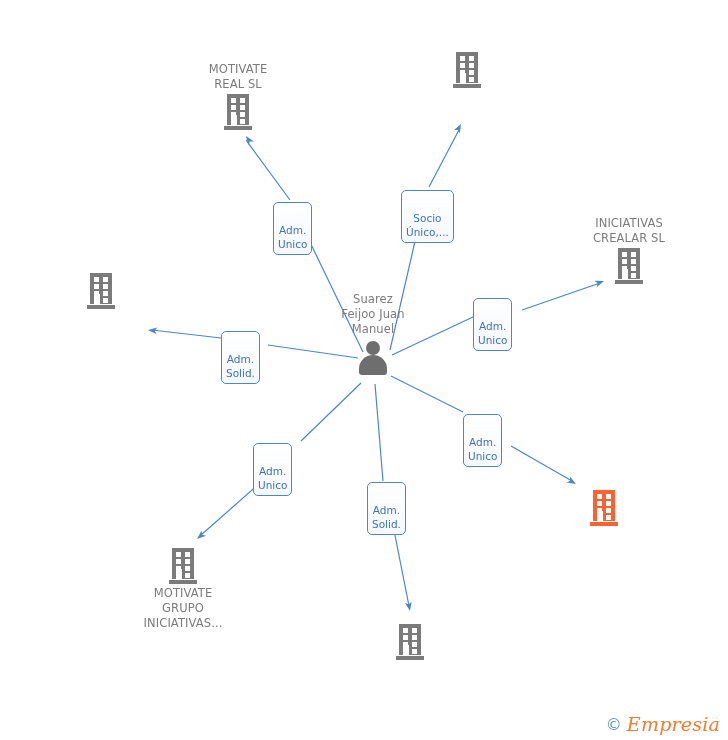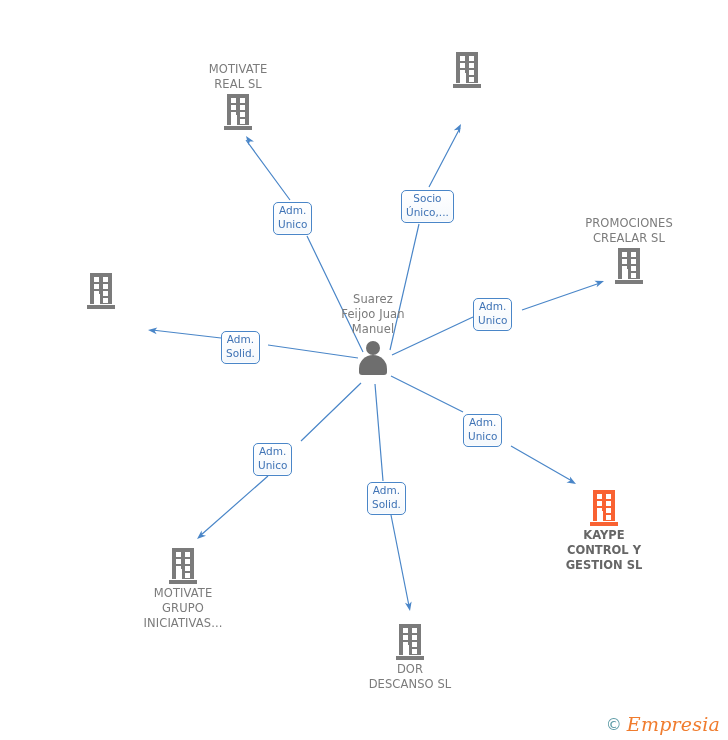--- a/index.html
+++ b/index.html
@@ -73,21 +73,21 @@
   .edge-label{
     position:absolute;
     box-sizing:border-box;
     border:1.4px solid #4a86c8;
     border-radius:5px;
     background:linear-gradient(#ffffff,#f4f8fc);
     color:#3f73b5;
     font-size:10.5px;
     line-height:14px;
     text-align:center;
-    padding:0 4px 3px 4px;
+    padding:20px 4px 3px 4px;
     white-space:pre-line;
     box-shadow:0 0 0 1px rgba(255,255,255,.6) inset;
   }
 
   
   #watermark{
     position:absolute;right:8px;bottom:6px;
     display:flex;align-items:center;gap:5px;
     user-select:none;
   }
@@ -154,21 +154,21 @@
             <i class="w" style="left: 7px; top: 11px;"></i>
             <i class="w" style="left: 16px; top: 11px;"></i>
             <i class="w" style="left: 7px; top: 18px;"></i>
             <i class="w" style="left: 16px; top: 18px;"></i>
             <i class="door" style="left: 7px; top: 21px;"></i>
             <i class="w" style="left: 16px; top: 25px;"></i>
           </div>
         </div>
       </div>
       <div class="node label-top" style="left: 629px; top: 216px;">
-        <div class="node-label">PROMOCIONES
+        <div class="node-label">INICIATIVAS
 CREALAR SL</div>
         <div class="icon-wrap">
           <div class="bld">
             <div class="body"></div>
             <div class="base"></div>
             <i class="w" style="left: 7px; top: 4px;"></i>
             <i class="w" style="left: 16px; top: 4px;"></i>
             <i class="w" style="left: 7px; top: 11px;"></i>
             <i class="w" style="left: 16px; top: 11px;"></i>
             <i class="w" style="left: 7px; top: 18px;"></i>
@@ -202,23 +202,20 @@
             <i class="w" style="left: 7px; top: 4px;"></i>
             <i class="w" style="left: 16px; top: 4px;"></i>
             <i class="w" style="left: 7px; top: 11px;"></i>
             <i class="w" style="left: 16px; top: 11px;"></i>
             <i class="w" style="left: 7px; top: 18px;"></i>
             <i class="w" style="left: 16px; top: 18px;"></i>
             <i class="door" style="left: 7px; top: 21px;"></i>
             <i class="w" style="left: 16px; top: 25px;"></i>
           </div>
         </div>
-        <div class="node-label">KAYPE
-CONTROL Y
-GESTION SL</div>
       </div>
       <div class="node label-bottom" style="left: 183px; top: 548px;">
         <div class="icon-wrap">
           <div class="bld">
             <div class="body"></div>
             <div class="base"></div>
             <i class="w" style="left: 7px; top: 4px;"></i>
             <i class="w" style="left: 16px; top: 4px;"></i>
             <i class="w" style="left: 7px; top: 11px;"></i>
             <i class="w" style="left: 16px; top: 11px;"></i>
@@ -240,22 +237,20 @@
             <i class="w" style="left: 7px; top: 4px;"></i>
             <i class="w" style="left: 16px; top: 4px;"></i>
             <i class="w" style="left: 7px; top: 11px;"></i>
             <i class="w" style="left: 16px; top: 11px;"></i>
             <i class="w" style="left: 7px; top: 18px;"></i>
             <i class="w" style="left: 16px; top: 18px;"></i>
             <i class="door" style="left: 7px; top: 21px;"></i>
             <i class="w" style="left: 16px; top: 25px;"></i>
           </div>
         </div>
-        <div class="node-label">DOR
-DESCANSO SL</div>
       </div>
       <div class="node label-top" style="left: 373px; top: 292px;">
         <div class="node-label">Suarez
 Feijoo Juan
 Manuel</div>
         <div class="icon-wrap">
           <div class="person">
             <div class="head"></div>
             <div class="torso"></div>
           </div>

